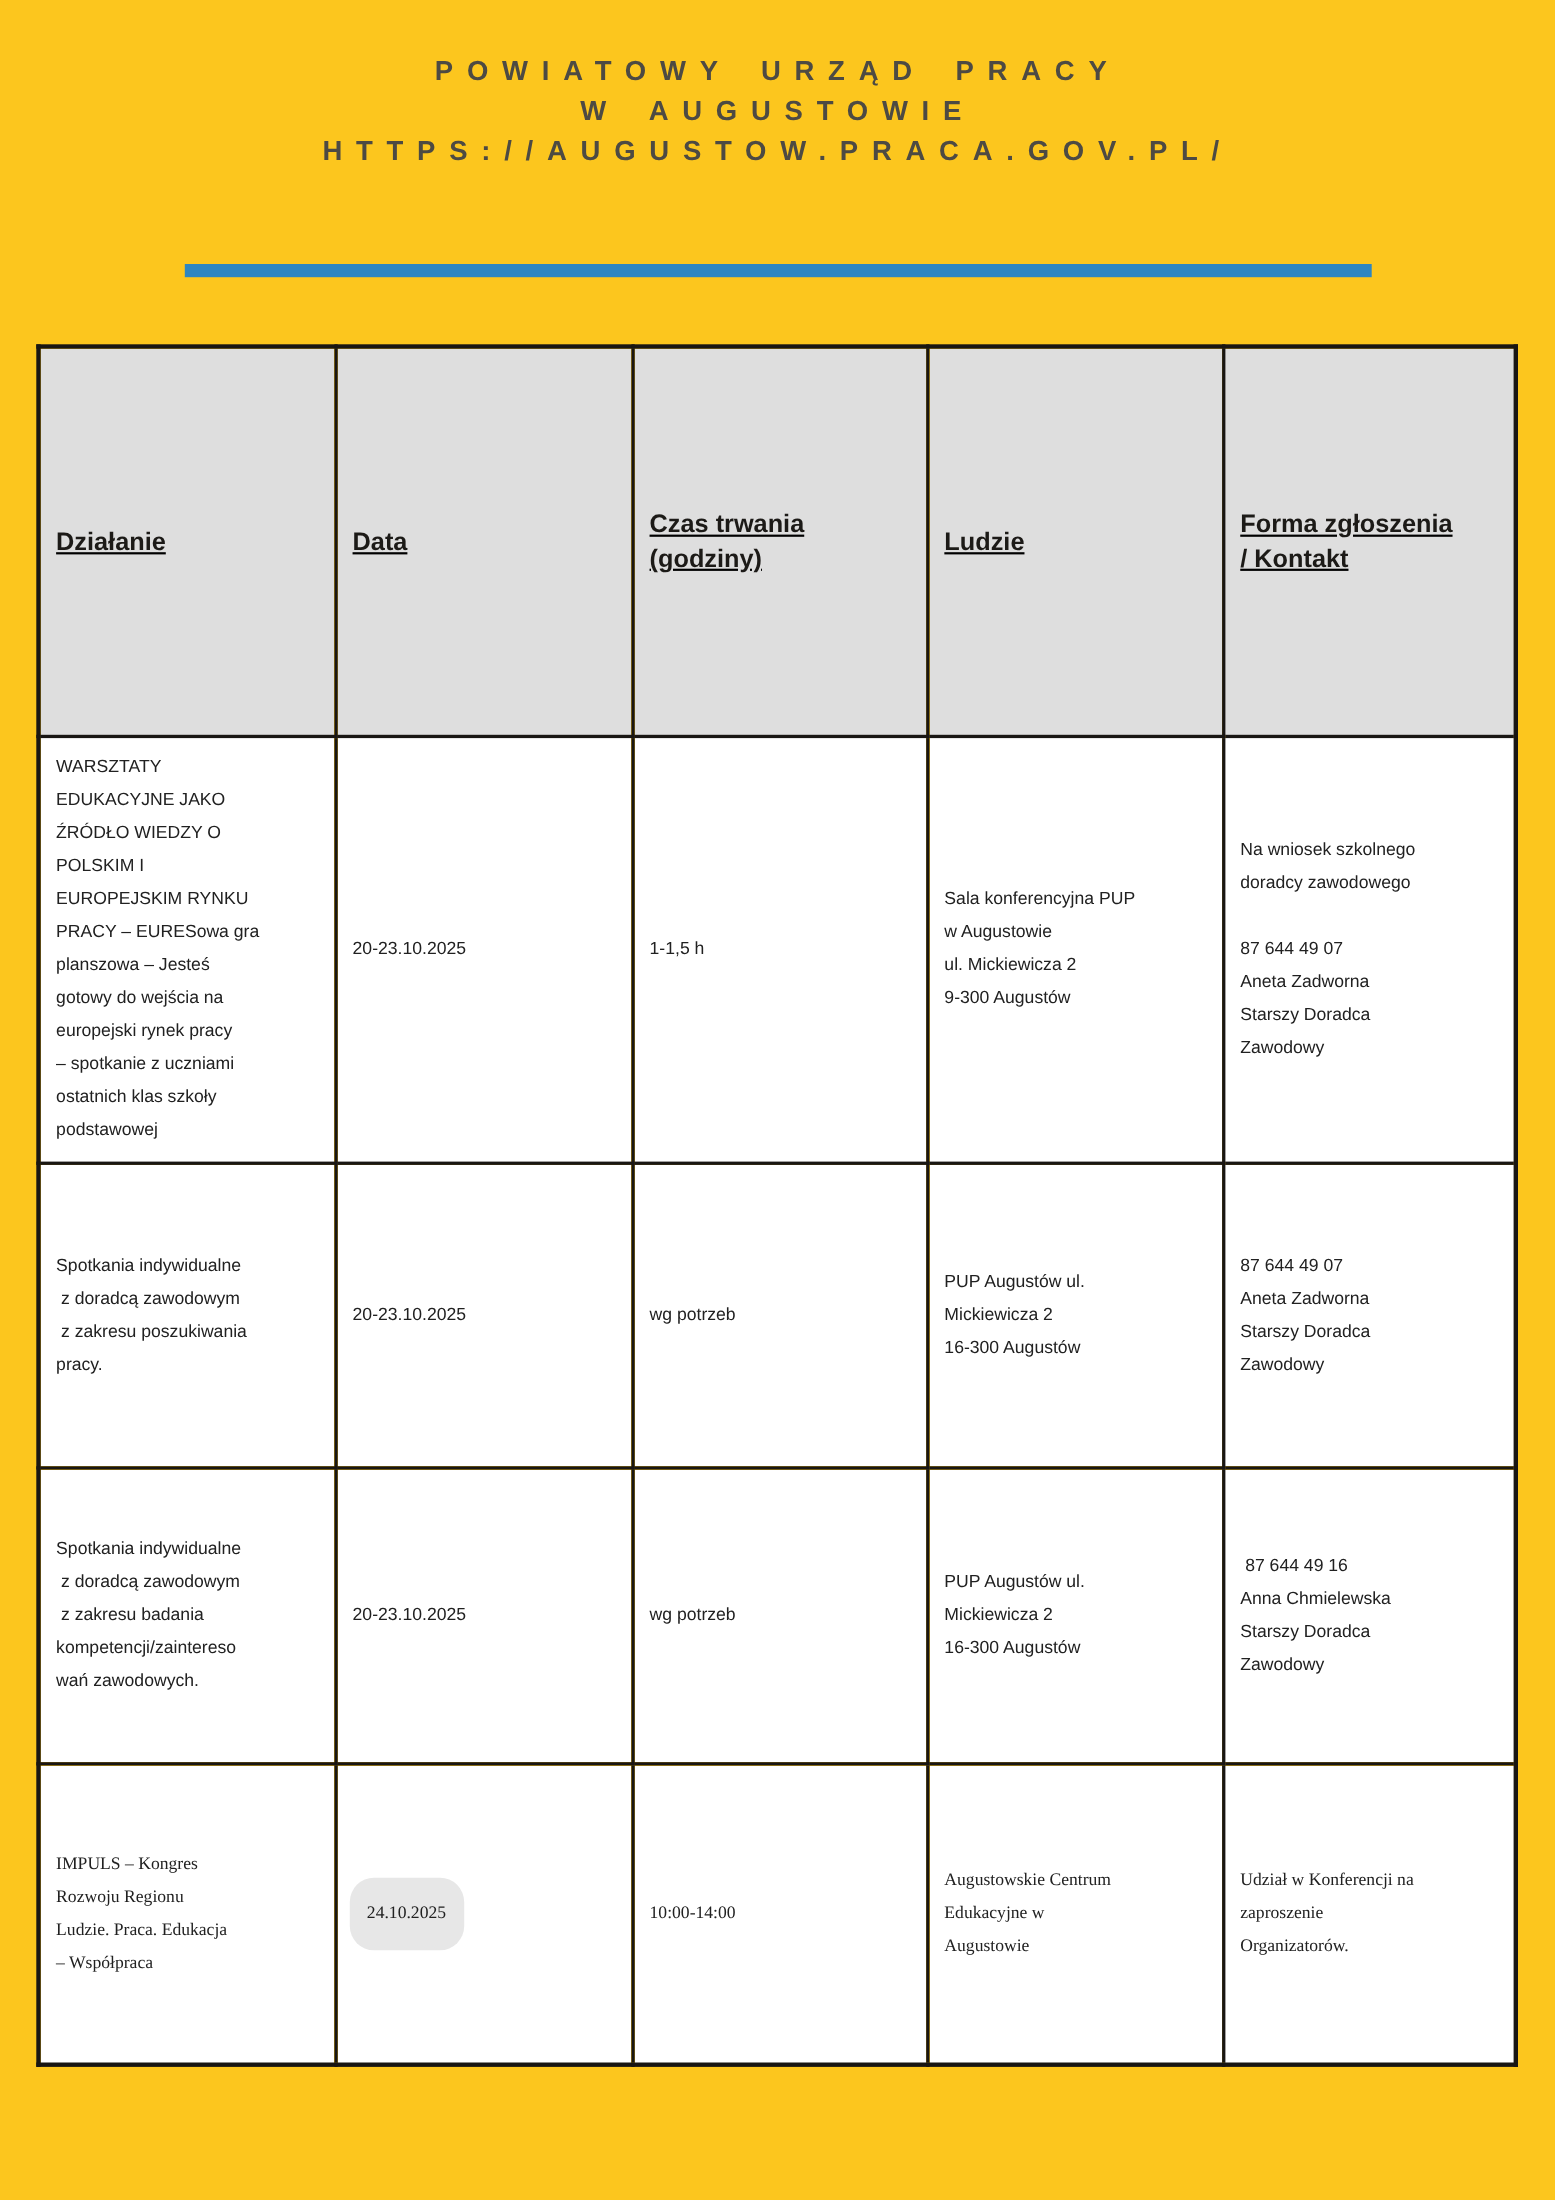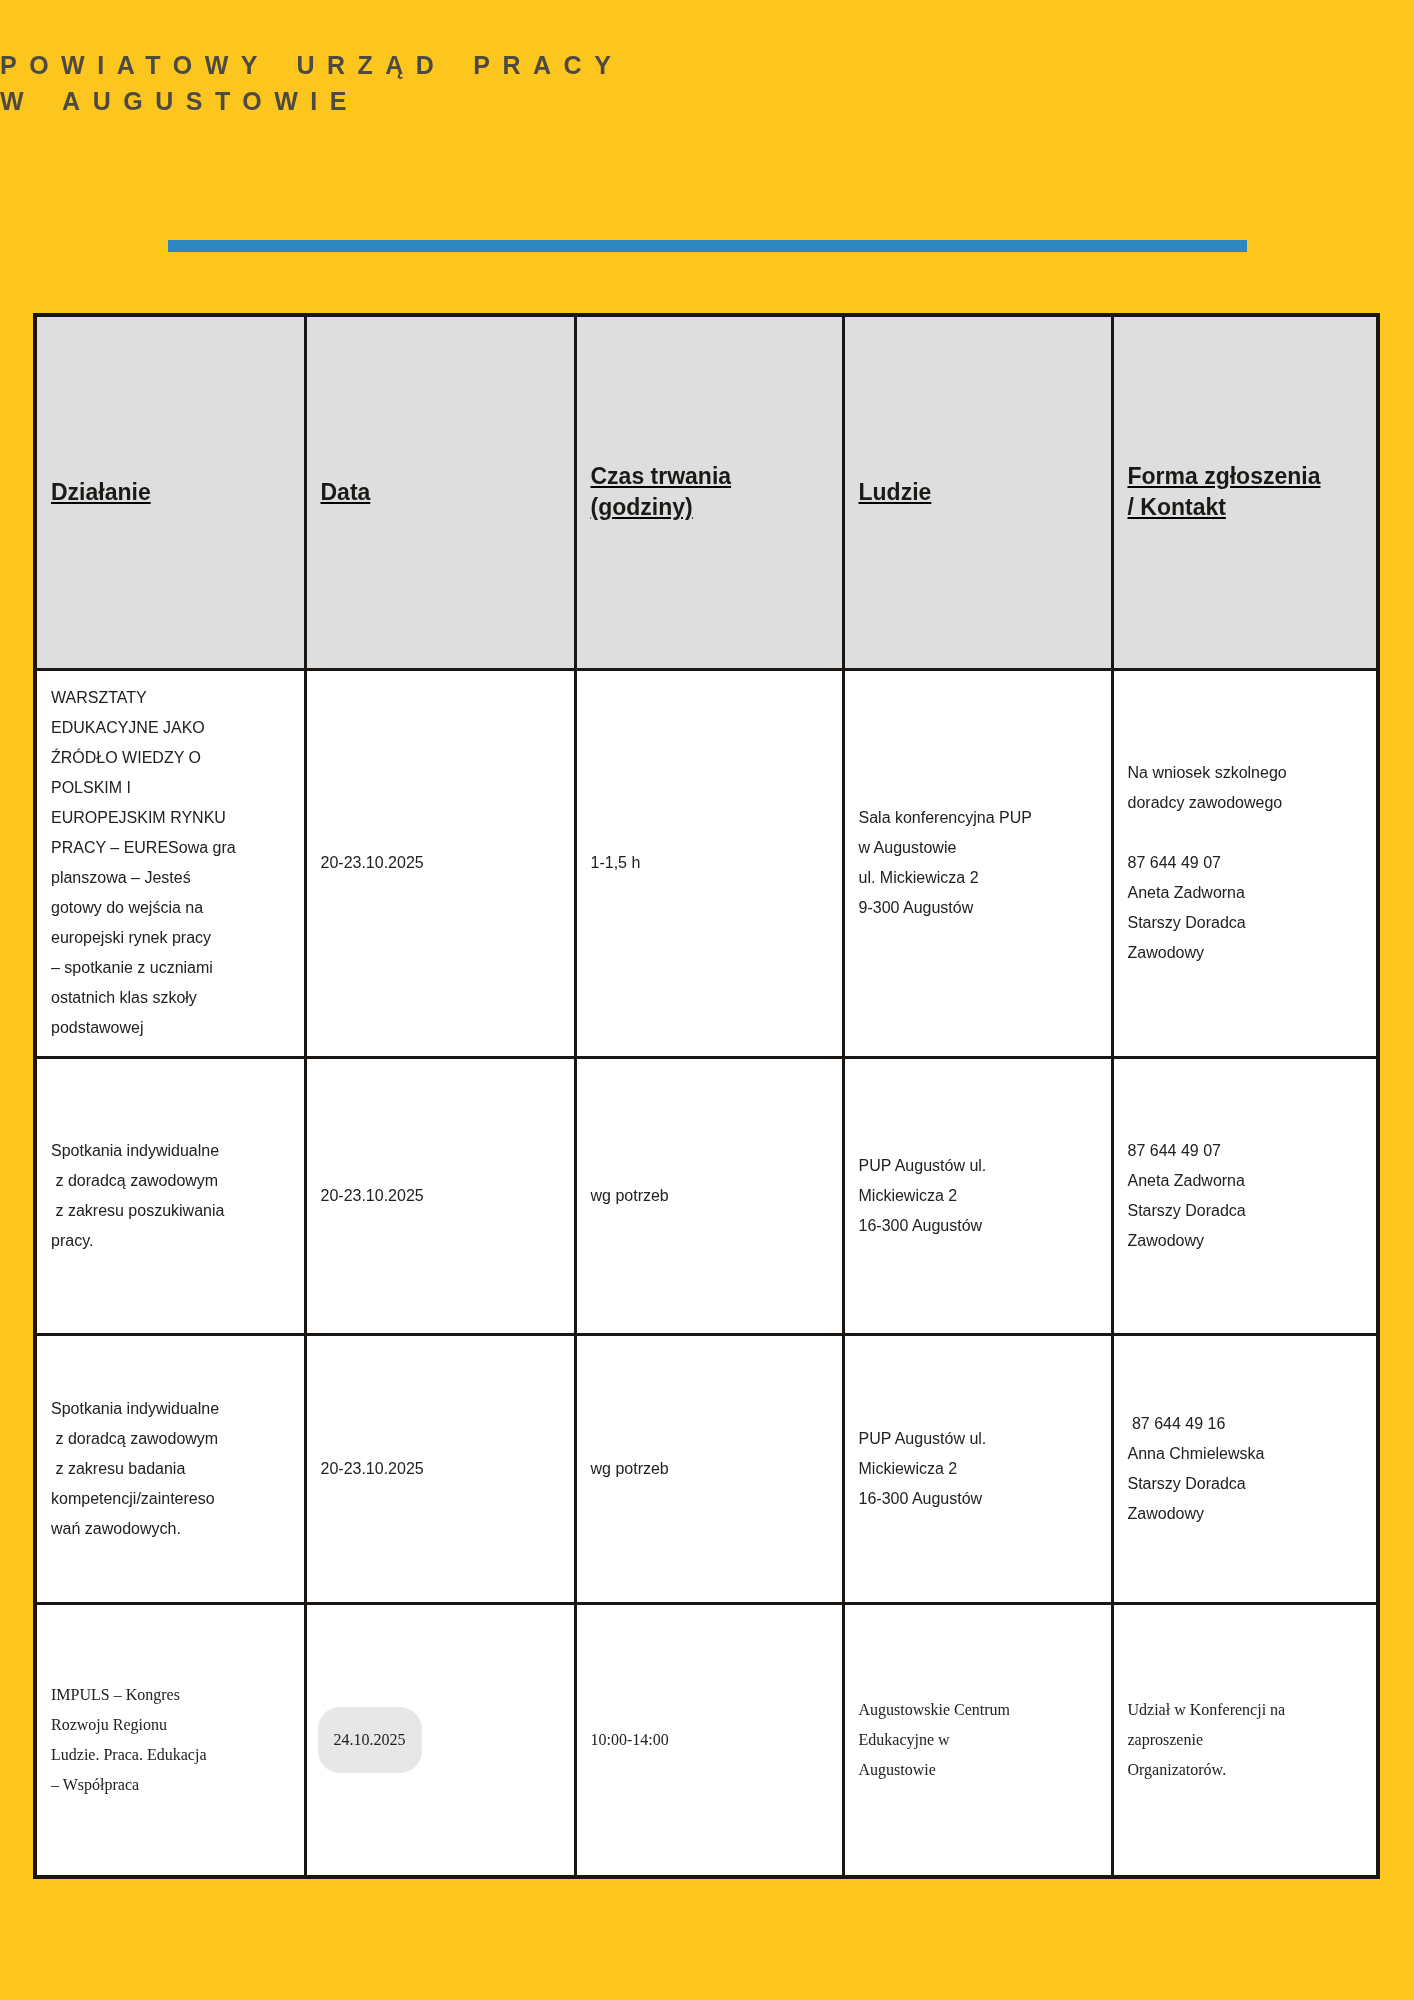--- a/index.html
+++ b/index.html
@@ -13,21 +13,21 @@
     height: 2000px;
     background: var(--background, #FCC61E);
     overflow: hidden;
   }
   
   .poster-title {
     position: absolute;
     top: 47px;
     left: 0;
     width: 100%;
-    text-align: left;
+    text-align: center;
     color: var(--header-text, #4D4A43);
     font-size: 25px;
     font-weight: 700;
     line-height: 36px;
     letter-spacing: 0.50em;
     word-spacing: 0.30em;
     white-space: nowrap;
   }
   .poster-title .tline { width: 100%; }
   
@@ -85,20 +85,21 @@
   }
 </style>
 </head>
 <body>
 
 <div class="page">
 
   <div class="poster-title">
     <div class="tline">POWIATOWY URZĄD PRACY</div>
     <div class="tline">W AUGUSTOWIE</div>
+    <div class="tline">HTTPS://AUGUSTOW.PRACA.GOV.PL/</div>
   </div>
 
   <div class="divider"></div>
 
   <table class="events">
     <colgroup>
       <col style="width:270px">
       <col style="width:270px">
       <col style="width:268px">
       <col style="width:269px">

